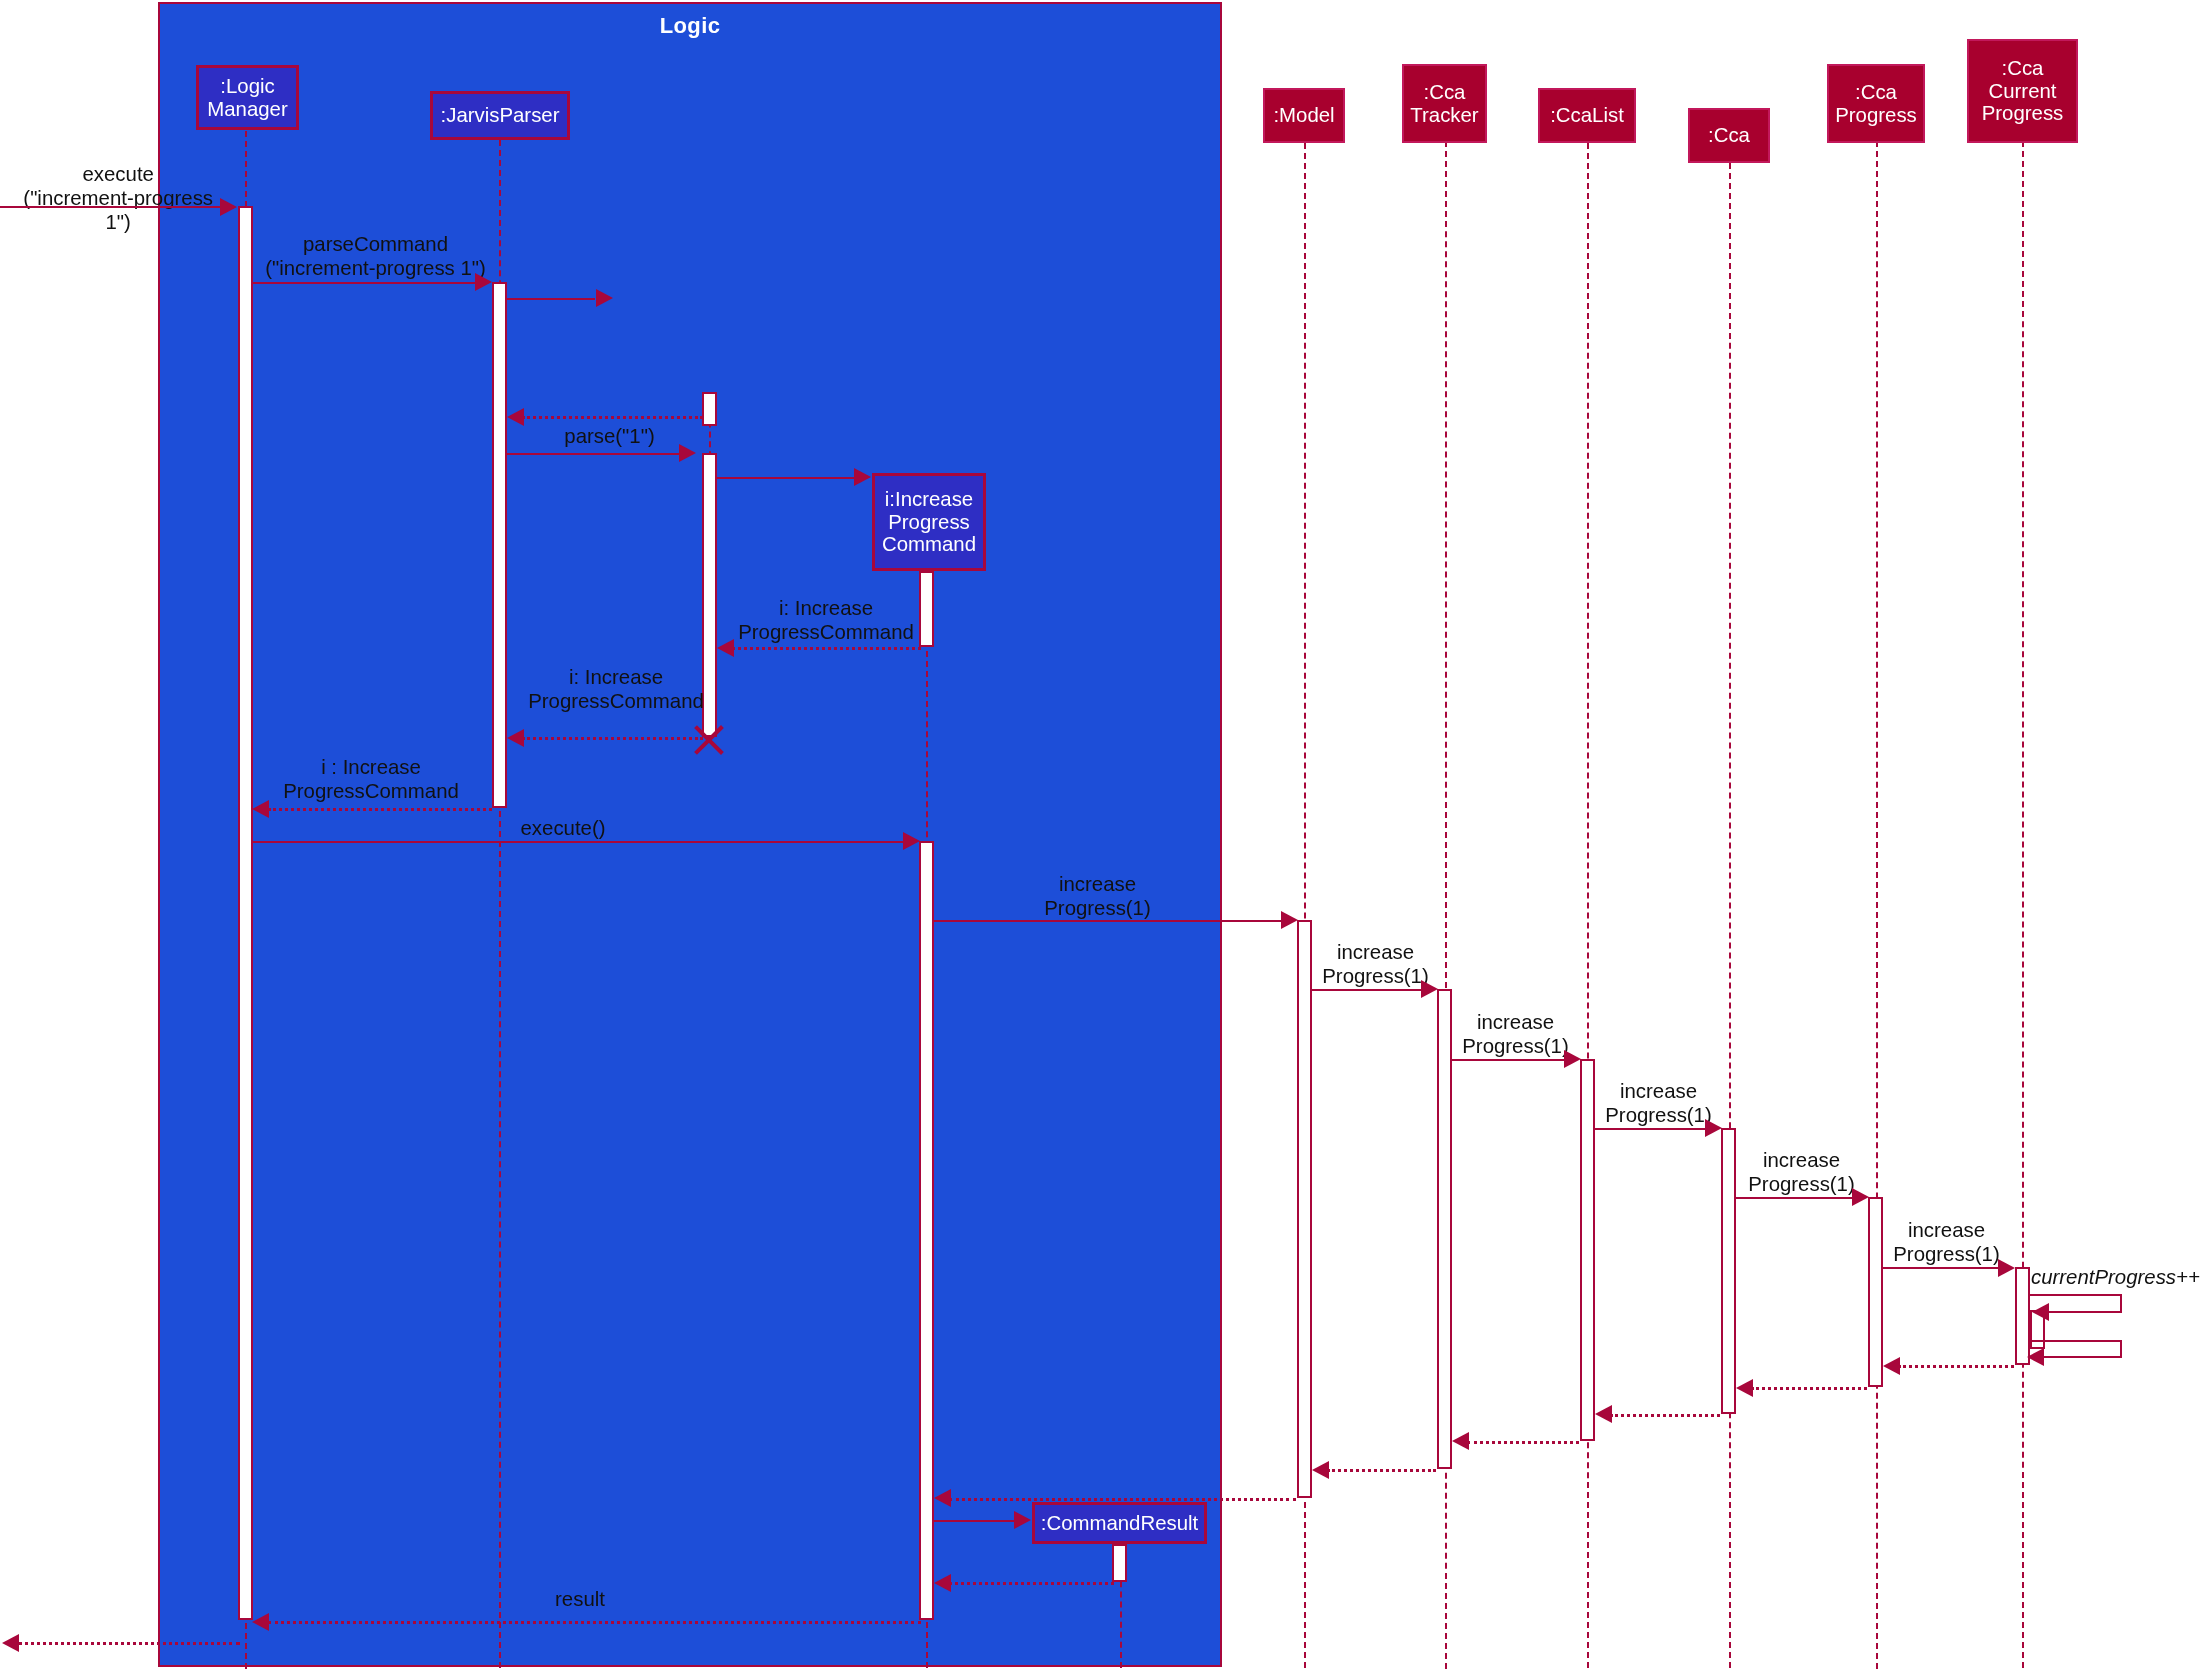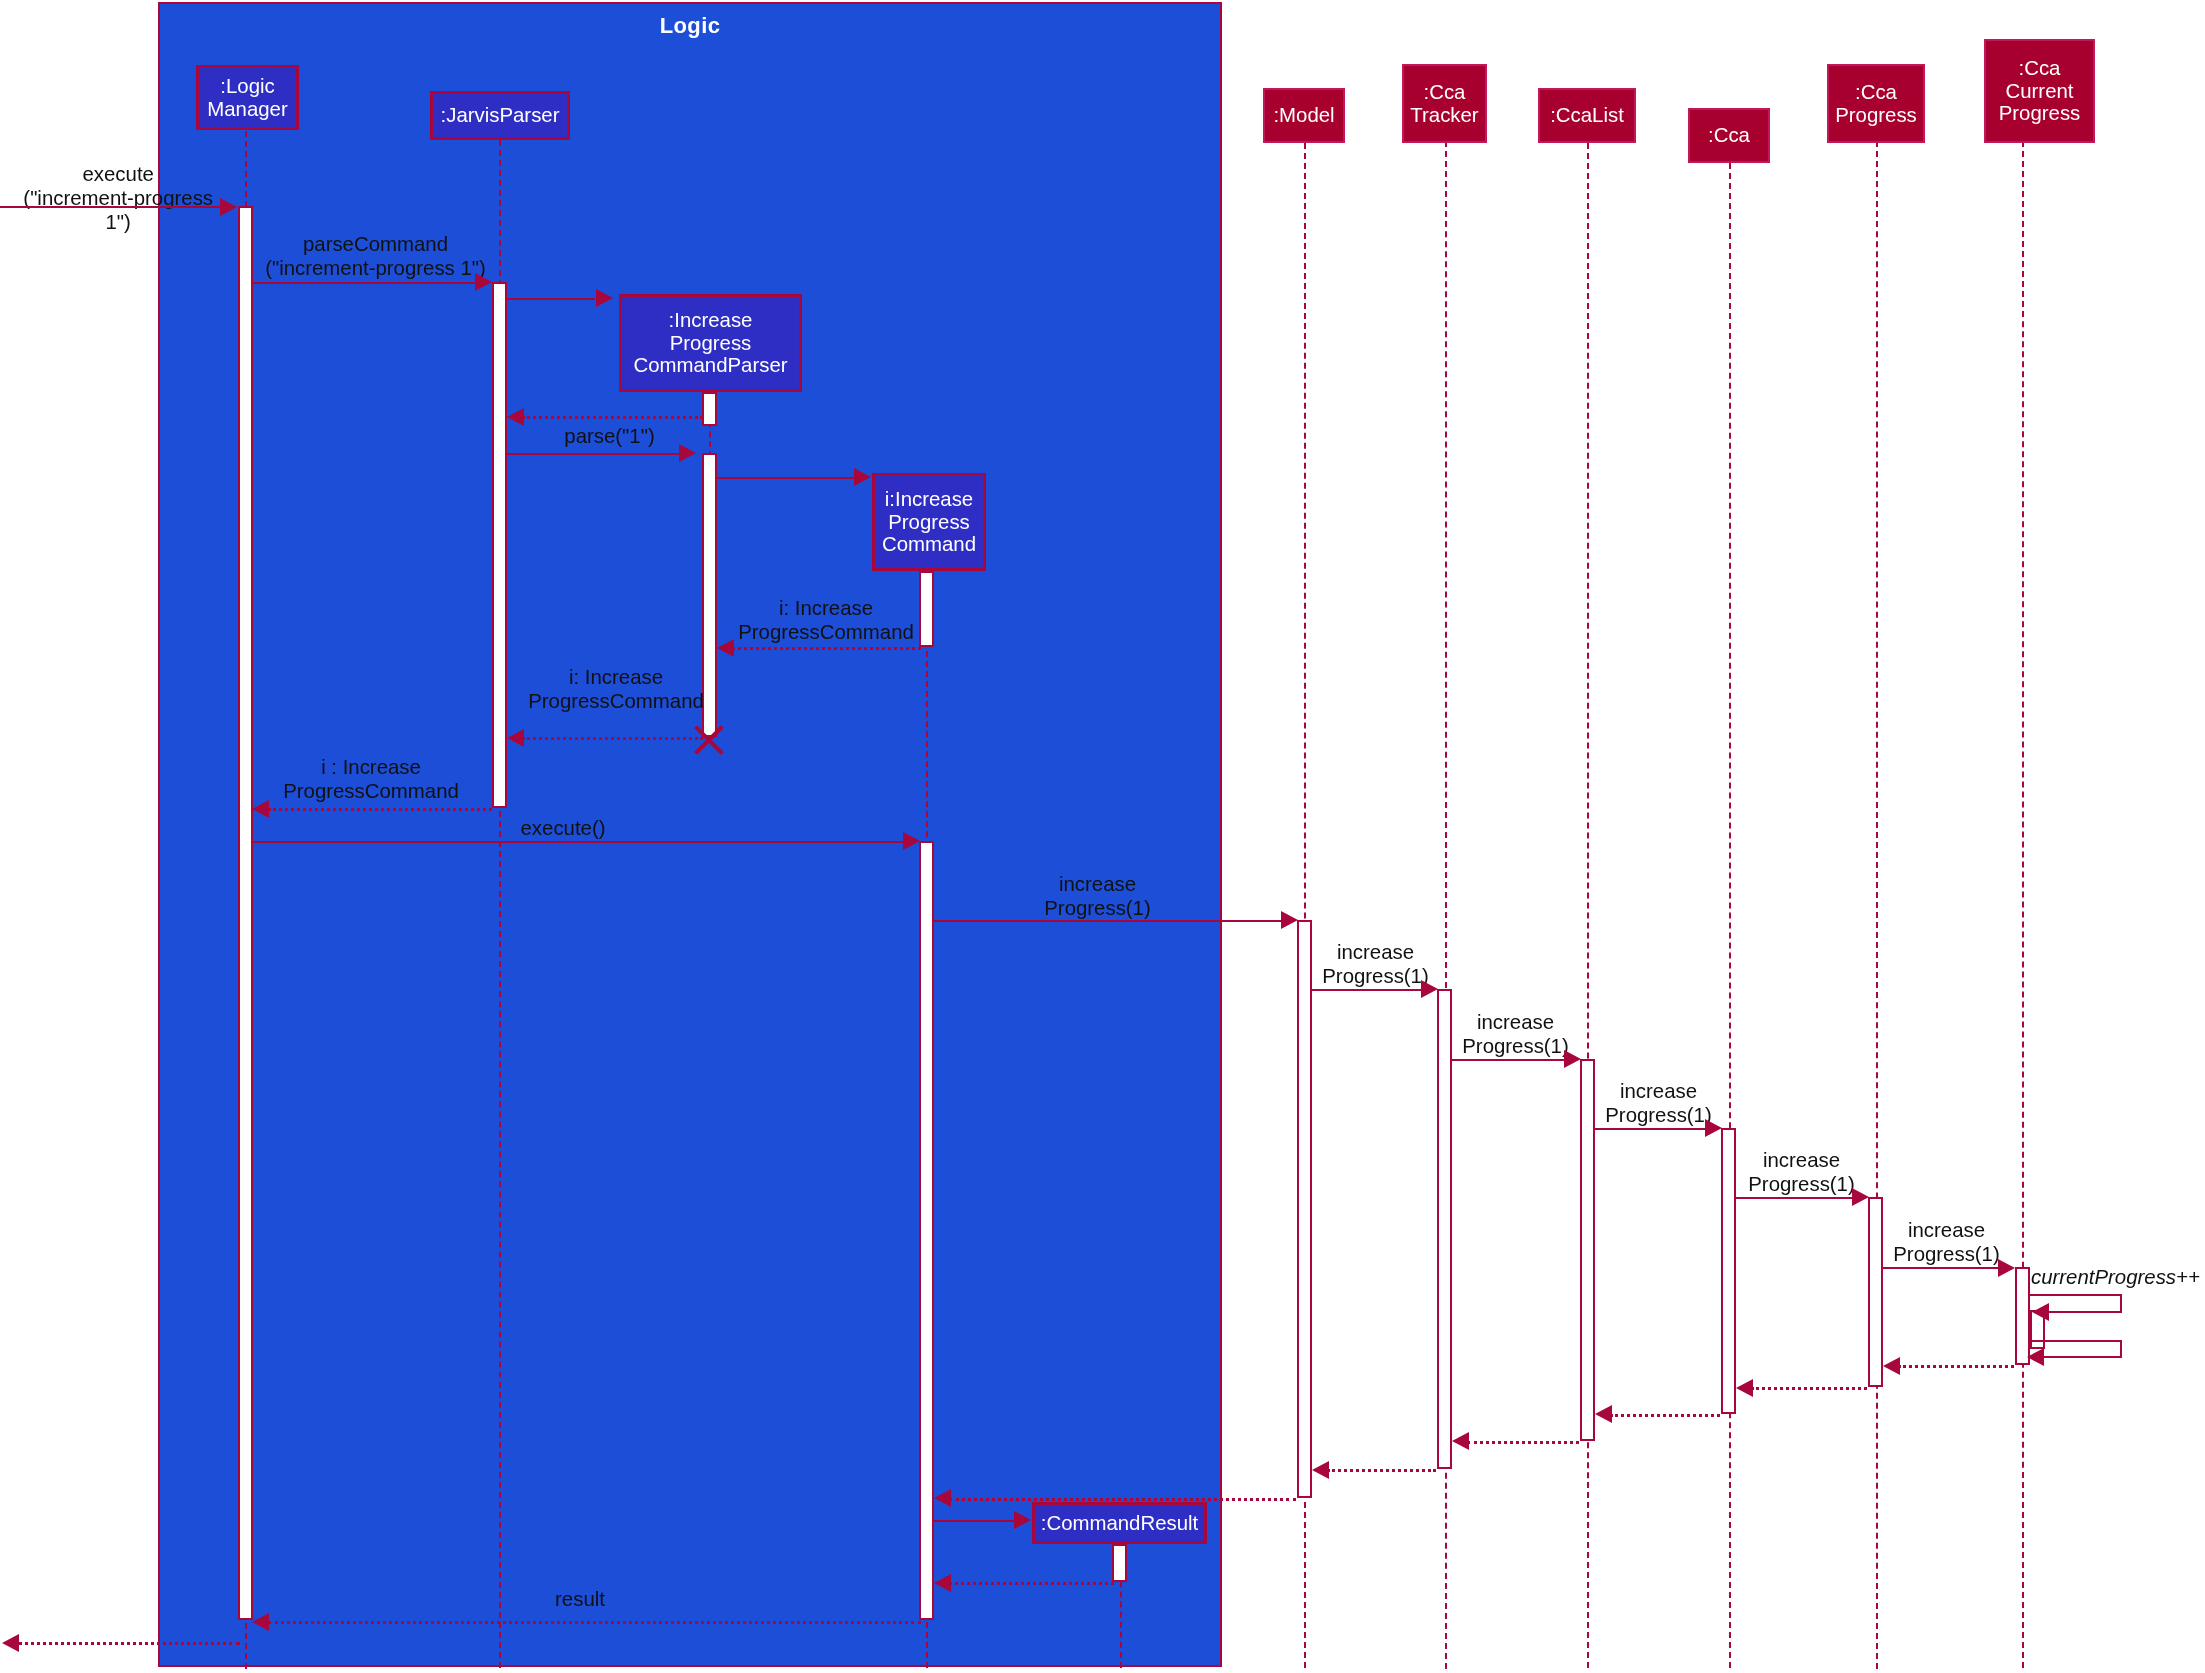--- a/index.html
+++ b/index.html
@@ -66,43 +66,40 @@
   <div class="lifeline" style="left:1587px;top:143px;height:1525px;"></div>
   <div class="lifeline" style="left:1729px;top:143px;height:1525px;"></div>
   <div class="lifeline" style="left:1876px;top:131px;height:1538px;"></div>
   <div class="lifeline" style="left:2022px;top:121px;height:1547px;"></div>
 
   <div class="actor logic" style="left:196px;top:65px;width:103px;height:65px;">:Logic
 Manager</div>
 
   <div class="actor logic" style="left:430px;top:91px;width:140px;height:49px;">:JarvisParser</div>
 
-  <div class="actor logic" style="left:619px;top:294px;width:183px;height:98px;">:Increase
-Progress
-CommandParser</div>
 
   <div class="actor logic" style="left:872px;top:473px;width:114px;height:98px;">i:Increase
 Progress
 Command</div>
 
   <div class="actor logic" style="left:1032px;top:1502px;width:175px;height:42px;">:CommandResult</div>
 
   <div class="actor model" style="left:1263px;top:88px;width:82px;height:55px;">:Model</div>
 
   <div class="actor model" style="left:1402px;top:64px;width:85px;height:79px;">:Cca
 Tracker</div>
 
   <div class="actor model" style="left:1538px;top:88px;width:98px;height:55px;">:CcaList</div>
 
   <div class="actor model" style="left:1688px;top:88px;width:82px;height:55px;margin-top:20px;">:Cca</div>
 
   <div class="actor model" style="left:1827px;top:64px;width:98px;height:79px;">:Cca
 Progress</div>
 
-  <div class="actor model" style="left:1967px;top:39px;width:111px;height:104px;margin-left:17px;">:Cca
+  <div class="actor model" style="left:1967px;top:39px;width:111px;height:104px;">:Cca
 Current
 Progress</div>
 
   <div class="act" style="left:238px;top:206px;width:14.7px;height:1414px;"></div>
 
   <div class="act" style="left:492px;top:282px;width:14.7px;height:526px;"></div>
 
   <div class="act" style="left:702px;top:392px;width:14.7px;height:34px;"></div>
 
   <div class="act" style="left:702px;top:453px;width:14.7px;height:284px;"></div>

